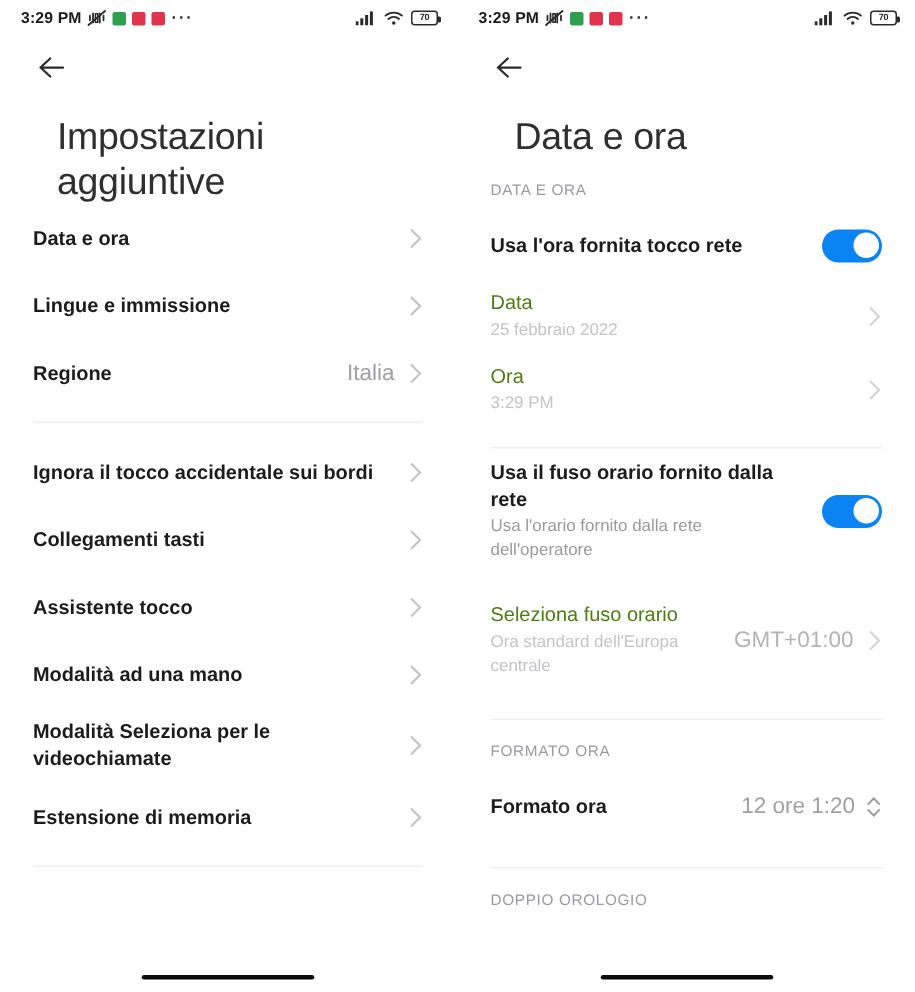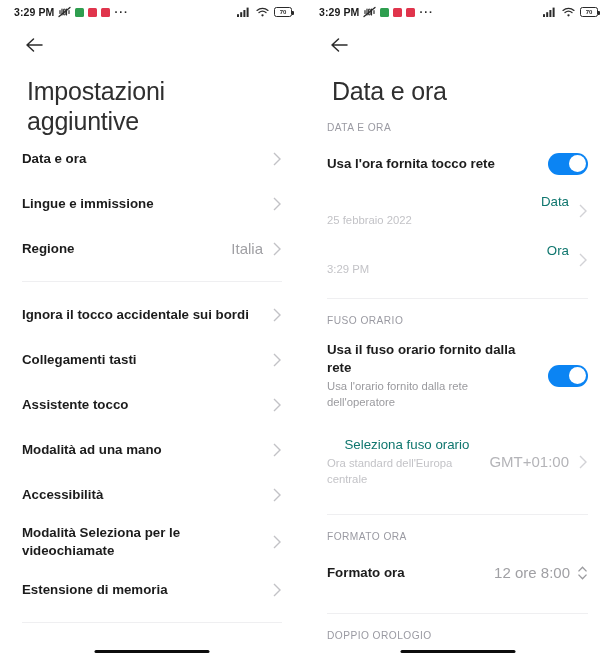--- a/index.html
+++ b/index.html
@@ -46,21 +46,21 @@
 
   
   .backbar { height: 42px; display: flex; align-items: center; padding-left: 22px; }
   .back-arrow { width: 26px; height: 26px; cursor: pointer; }
 
   
   .page-title {
     font-size: 25px;
     font-weight: 300;
     color: #2f2f2f;
-    padding: 10px 22px 0 27px;
+    padding: 10px 22px 0 38px;
     letter-spacing: -0.2px;
     line-height: 30px;
   }
 
   
   .list { padding: 0 22px; }
   .row {
     display: flex;
     align-items: center;
     min-height: 45px;
@@ -87,21 +87,21 @@
     white-space: nowrap;
   }
   .chev {
     width: 10px; height: 16px; margin-left: 9px; flex: none;
   }
   .chev path { stroke: #c2c2c6; stroke-width: 1.4; fill: none; }
   .updown { width: 11px; height: 16px; margin-left: 7px; flex: none; }
   .updown path { stroke: #9a9a9e; stroke-width: 1.3; fill: none; }
 
   
-  .row.dim .row-title { color: #0f766e; font-weight: normal; font-size: 13.3px; text-align: right; }
+  .row.dim .row-title { color: #4d7c0f; font-weight: normal; font-size: 13.3px; }
   .row.dim .row-sub { color: #c3c3c7; }
   .row.dim .row-value { color: #b4b4b8; margin-left: 20px; }
   .row.dim .chev path { stroke: #d2d2d6; }
 
   
   .divider {
     height: 1px;
     background: #efeff1;
     margin: 7px 0 0 0;
   }
@@ -255,28 +255,20 @@
 
       <div class="row">
         <div class="row-text">
           <div class="row-title">Modalità ad una mano</div>
         </div>
         <svg class="chev" viewBox="0 0 10 16">
             <path d="M2 2 L8 8 L2 14"></path>
           </svg>
       </div>
 
-      <div class="row">
-        <div class="row-text">
-          <div class="row-title">Accessibilità</div>
-        </div>
-        <svg class="chev" viewBox="0 0 10 16">
-            <path d="M2 2 L8 8 L2 14"></path>
-          </svg>
-      </div>
 
       <div class="row">
         <div class="row-text">
           <div class="row-title" style="max-width:210px">Modalità Seleziona per le videochiamate</div>
         </div>
         <svg class="chev" viewBox="0 0 10 16">
             <path d="M2 2 L8 8 L2 14"></path>
           </svg>
       </div>
 
@@ -366,21 +358,20 @@
           <div class="row-sub">3:29 PM</div>
         </div>
         <svg class="chev" viewBox="0 0 10 16">
             <path d="M2 2 L8 8 L2 14"></path>
           </svg>
       </div>
 
       <div class="divider" style="margin-top:14px"></div>
     </div>
 
-    <div class="section-head">FUSO ORARIO</div>
 
     <div class="list">
 
       <div class="row">
         <div class="row-text">
           <div class="row-title" style="max-width:193px">Usa il fuso orario fornito dalla rete</div>
           <div class="row-sub">Usa l'orario fornito dalla rete dell'operatore</div>
         </div>
         <div class="toggle">
             <span class="knob"></span>
@@ -401,21 +392,21 @@
       <div class="divider" style="margin-top:20px"></div>
     </div>
 
     <div class="section-head">FORMATO ORA</div>
 
     <div class="list">
       <div class="row">
         <div class="row-text">
           <div class="row-title">Formato ora</div>
         </div>
-        <div class="row-value">12 ore 8:00</div>
+        <div class="row-value">12 ore 1:20</div>
         <svg class="updown" viewBox="0 0 11 16">
           <path d="M1.5 6.4 L5.5 2.2 L9.5 6.4"></path>
           <path d="M1.5 9.6 L5.5 13.8 L9.5 9.6"></path>
         </svg>
       </div>
 
       <div class="divider" style="margin-top:18px"></div>
     </div>
 
     <div class="section-head">DOPPIO OROLOGIO</div>

